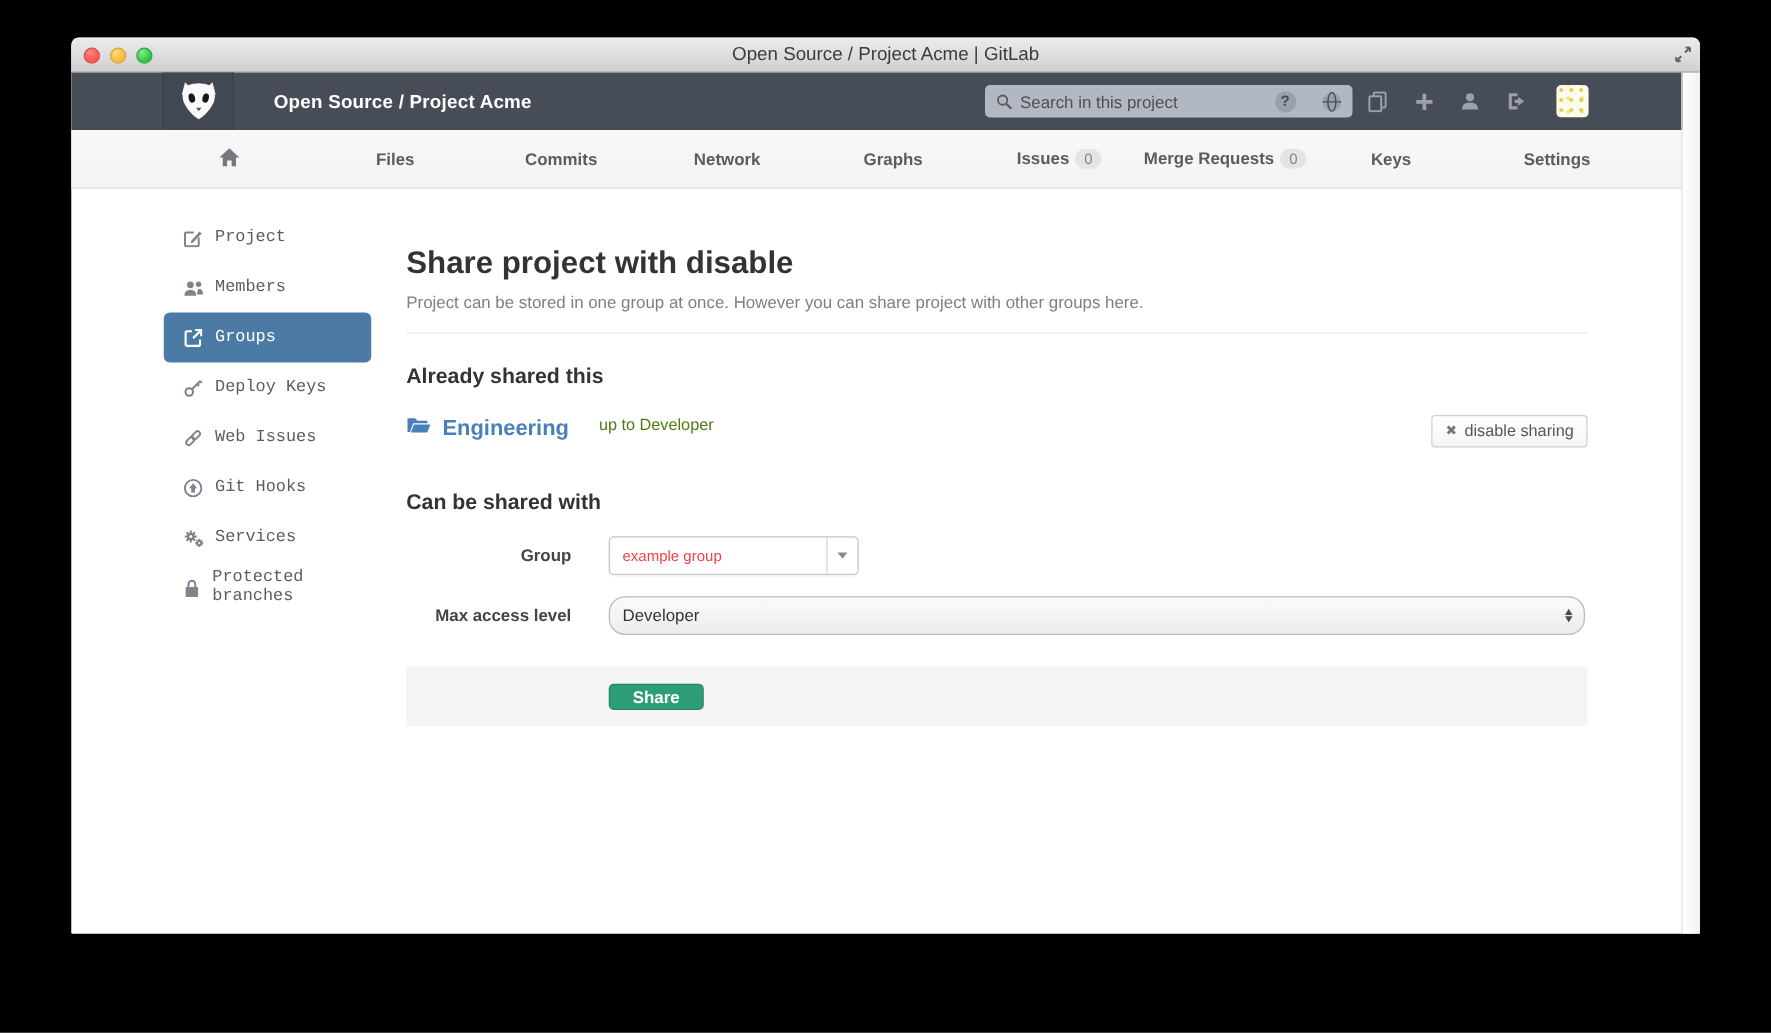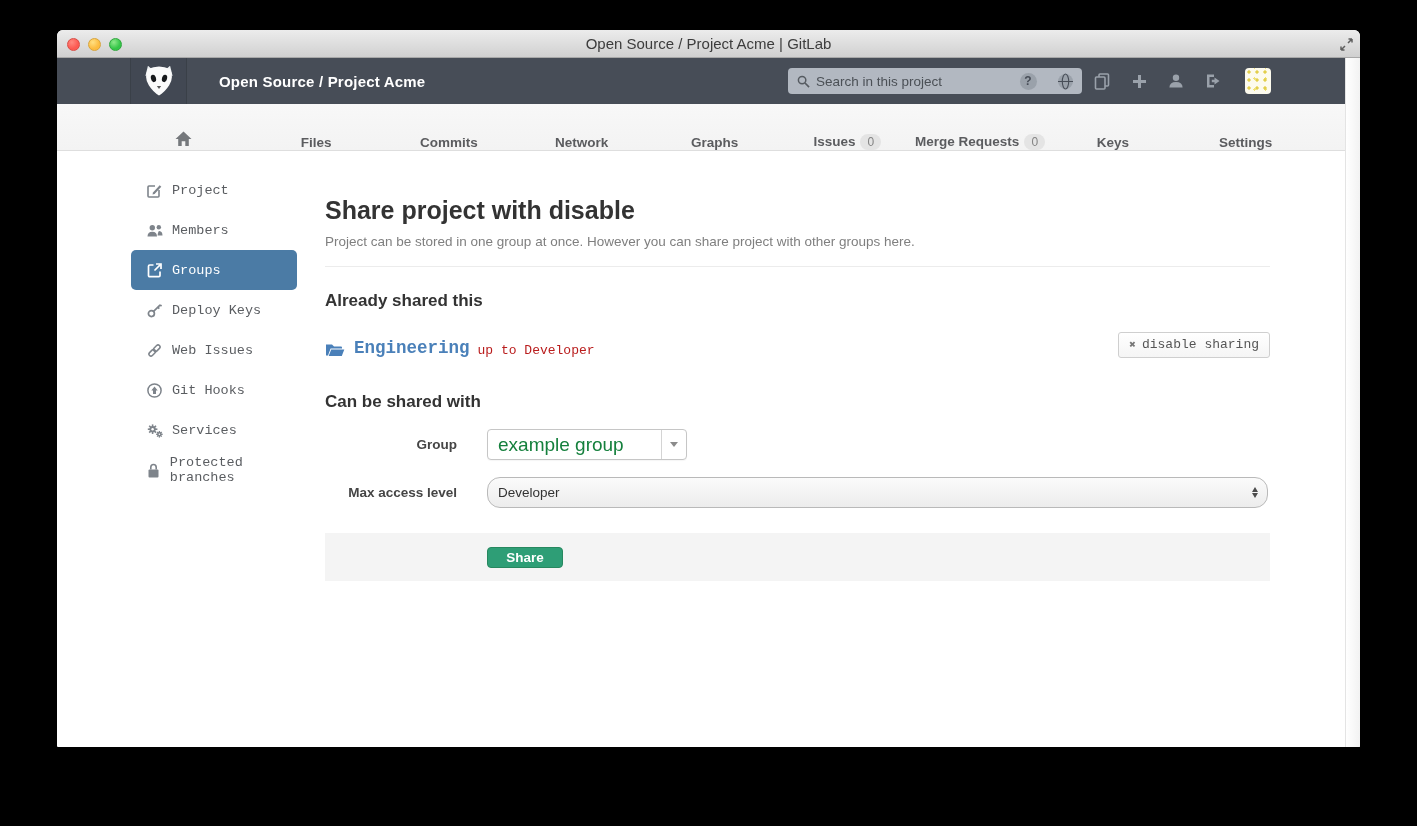--- a/index.html
+++ b/index.html
@@ -46,56 +46,56 @@
                  font-size:12px; font-weight:bold; display:flex; align-items:center; justify-content:center; }
   .avatar { width:26px; height:26px; border-radius:4px; margin-left:4px;
             background-color:#fdfbee;
             background-image:radial-gradient(#e3cf4b 1.5px, transparent 1.7px),
                              radial-gradient(#efe277 1.2px, transparent 1.4px);
             background-size:8px 8px, 11px 11px; background-position:0 0, 4px 5px; }
 
   
   .proj-nav {
     height:47px; background:linear-gradient(#f8f8f8,#f3f3f3); border-bottom:1px solid #dedede;
-    display:flex; align-items:flex-end; padding:0 48px 0 60px;
+    display:flex; align-items:center; padding:0 48px 0 60px;
   }
   .tab { flex:1; text-align:center; font-size:13.5px; font-weight:600; color:#5b5c5f; cursor:pointer; white-space:nowrap; }
   .badge { display:inline-block; background:#e4e4e4; color:#838383; font-size:12px; font-weight:400;
            border-radius:9px; padding:1px 7px; margin-left:5px; }
 
   
   .sidebar { position:absolute; left:74px; top:140px; width:166px;font-family:Liberation Mono, monospace; }
   .side-item { height:40px; display:flex; align-items:center; padding-left:15px;
                color:#5a5d61; font-size:13.5px; cursor:pointer; border-radius:5px; }
   .side-item .sicon { width:17px; margin-right:9px; display:flex; justify-content:center; color:#7e848b; }
   .side-item.active { background:#4b7ba5; color:#fff; }
   .side-item.active .sicon { color:#fff; }
 
   
   .main { position:absolute; left:268px; top:121px; width:945px; }
   .page-title { margin-top:45px; font-size:25px; font-weight:bold; color:#333; }
   .page-sub { margin-top:9px; font-size:13.5px; color:#7f7f7f; }
   .rule { margin-top:17px; border:0; border-top:1px solid #ececec; height:0; }
   .sect-h { font-size:17px; font-weight:bold; color:#333; }
   .h-already { margin-top:24px; }
-  .shared-row { margin-top:21px; display:flex; align-items:flex-end;font-family:Liberation Mono, monospace; }
+  .shared-row { margin-top:21px; display:flex; align-items:flex-start; }
   .grp-link { margin-left:9px; font-size:17.5px; font-weight:bold; color:#4a80b9; cursor:pointer; }
-  .grp-note { margin-left:8px; font-size:13px; color:#b91c1c; }
+  .grp-note { margin-left:24px; font-size:13px; color:#4d7c0f; }
   .btn-disable { margin-left:auto; background:linear-gradient(#fff,#f5f5f5); border:1px solid #cfcfcf;
                  border-radius:3px; padding:4px 10px 5px; font-size:13px; color:#555;
                  display:flex; align-items:center; gap:6px; cursor:pointer; }
   .btn-disable .x { font-size:11px; color:#777; }
   .h-can { margin-top:34px; }
 
   .form-row { display:flex; align-items:center; margin-top:17px; }
   .form-label { width:132px; text-align:right; font-size:13.5px; font-weight:bold; color:#454545; margin-right:30px; }
 
   .sel2 { width:200px; height:31px; background:#fff; border:1px solid #c6c6c6; border-radius:4px;
           display:flex; align-items:stretch; cursor:pointer; box-shadow:0 1px 1px rgba(0,0,0,.04); }
-  .sel2-text { flex:1; display:flex; align-items:center; padding:0 10px; font-size:19px; color:#15803d; }
+  .sel2-text { flex:1; display:flex; align-items:center; padding:0 10px; font-size:12px; color:#ef4444; }
   .sel2-arrow { width:25px; border-left:1px solid #d4d4d4; display:flex; align-items:center; justify-content:center; }
   .tri-down { width:0; height:0; border-left:4px solid transparent; border-right:4px solid transparent; border-top:5px solid #8b8b8b; }
 
   .native-select { width:781px; height:31px; border:1px solid #b9b9b9; border-radius:13px;
           background:linear-gradient(#fbfbfb,#ececec); display:flex; align-items:center;
           padding:0 26px 0 10px; font-size:13.5px; color:#333; position:relative; cursor:pointer; }
   .spinners { position:absolute; right:9px; top:0; height:100%; display:flex; flex-direction:column;
               align-items:center; justify-content:center; gap:1px; }
   .tri-up-s { width:0;height:0;border-left:3.5px solid transparent;border-right:3.5px solid transparent;border-bottom:5px solid #4c4c4c; }
   .tri-dn-s { width:0;height:0;border-left:3.5px solid transparent;border-right:3.5px solid transparent;border-top:5px solid #4c4c4c; }

